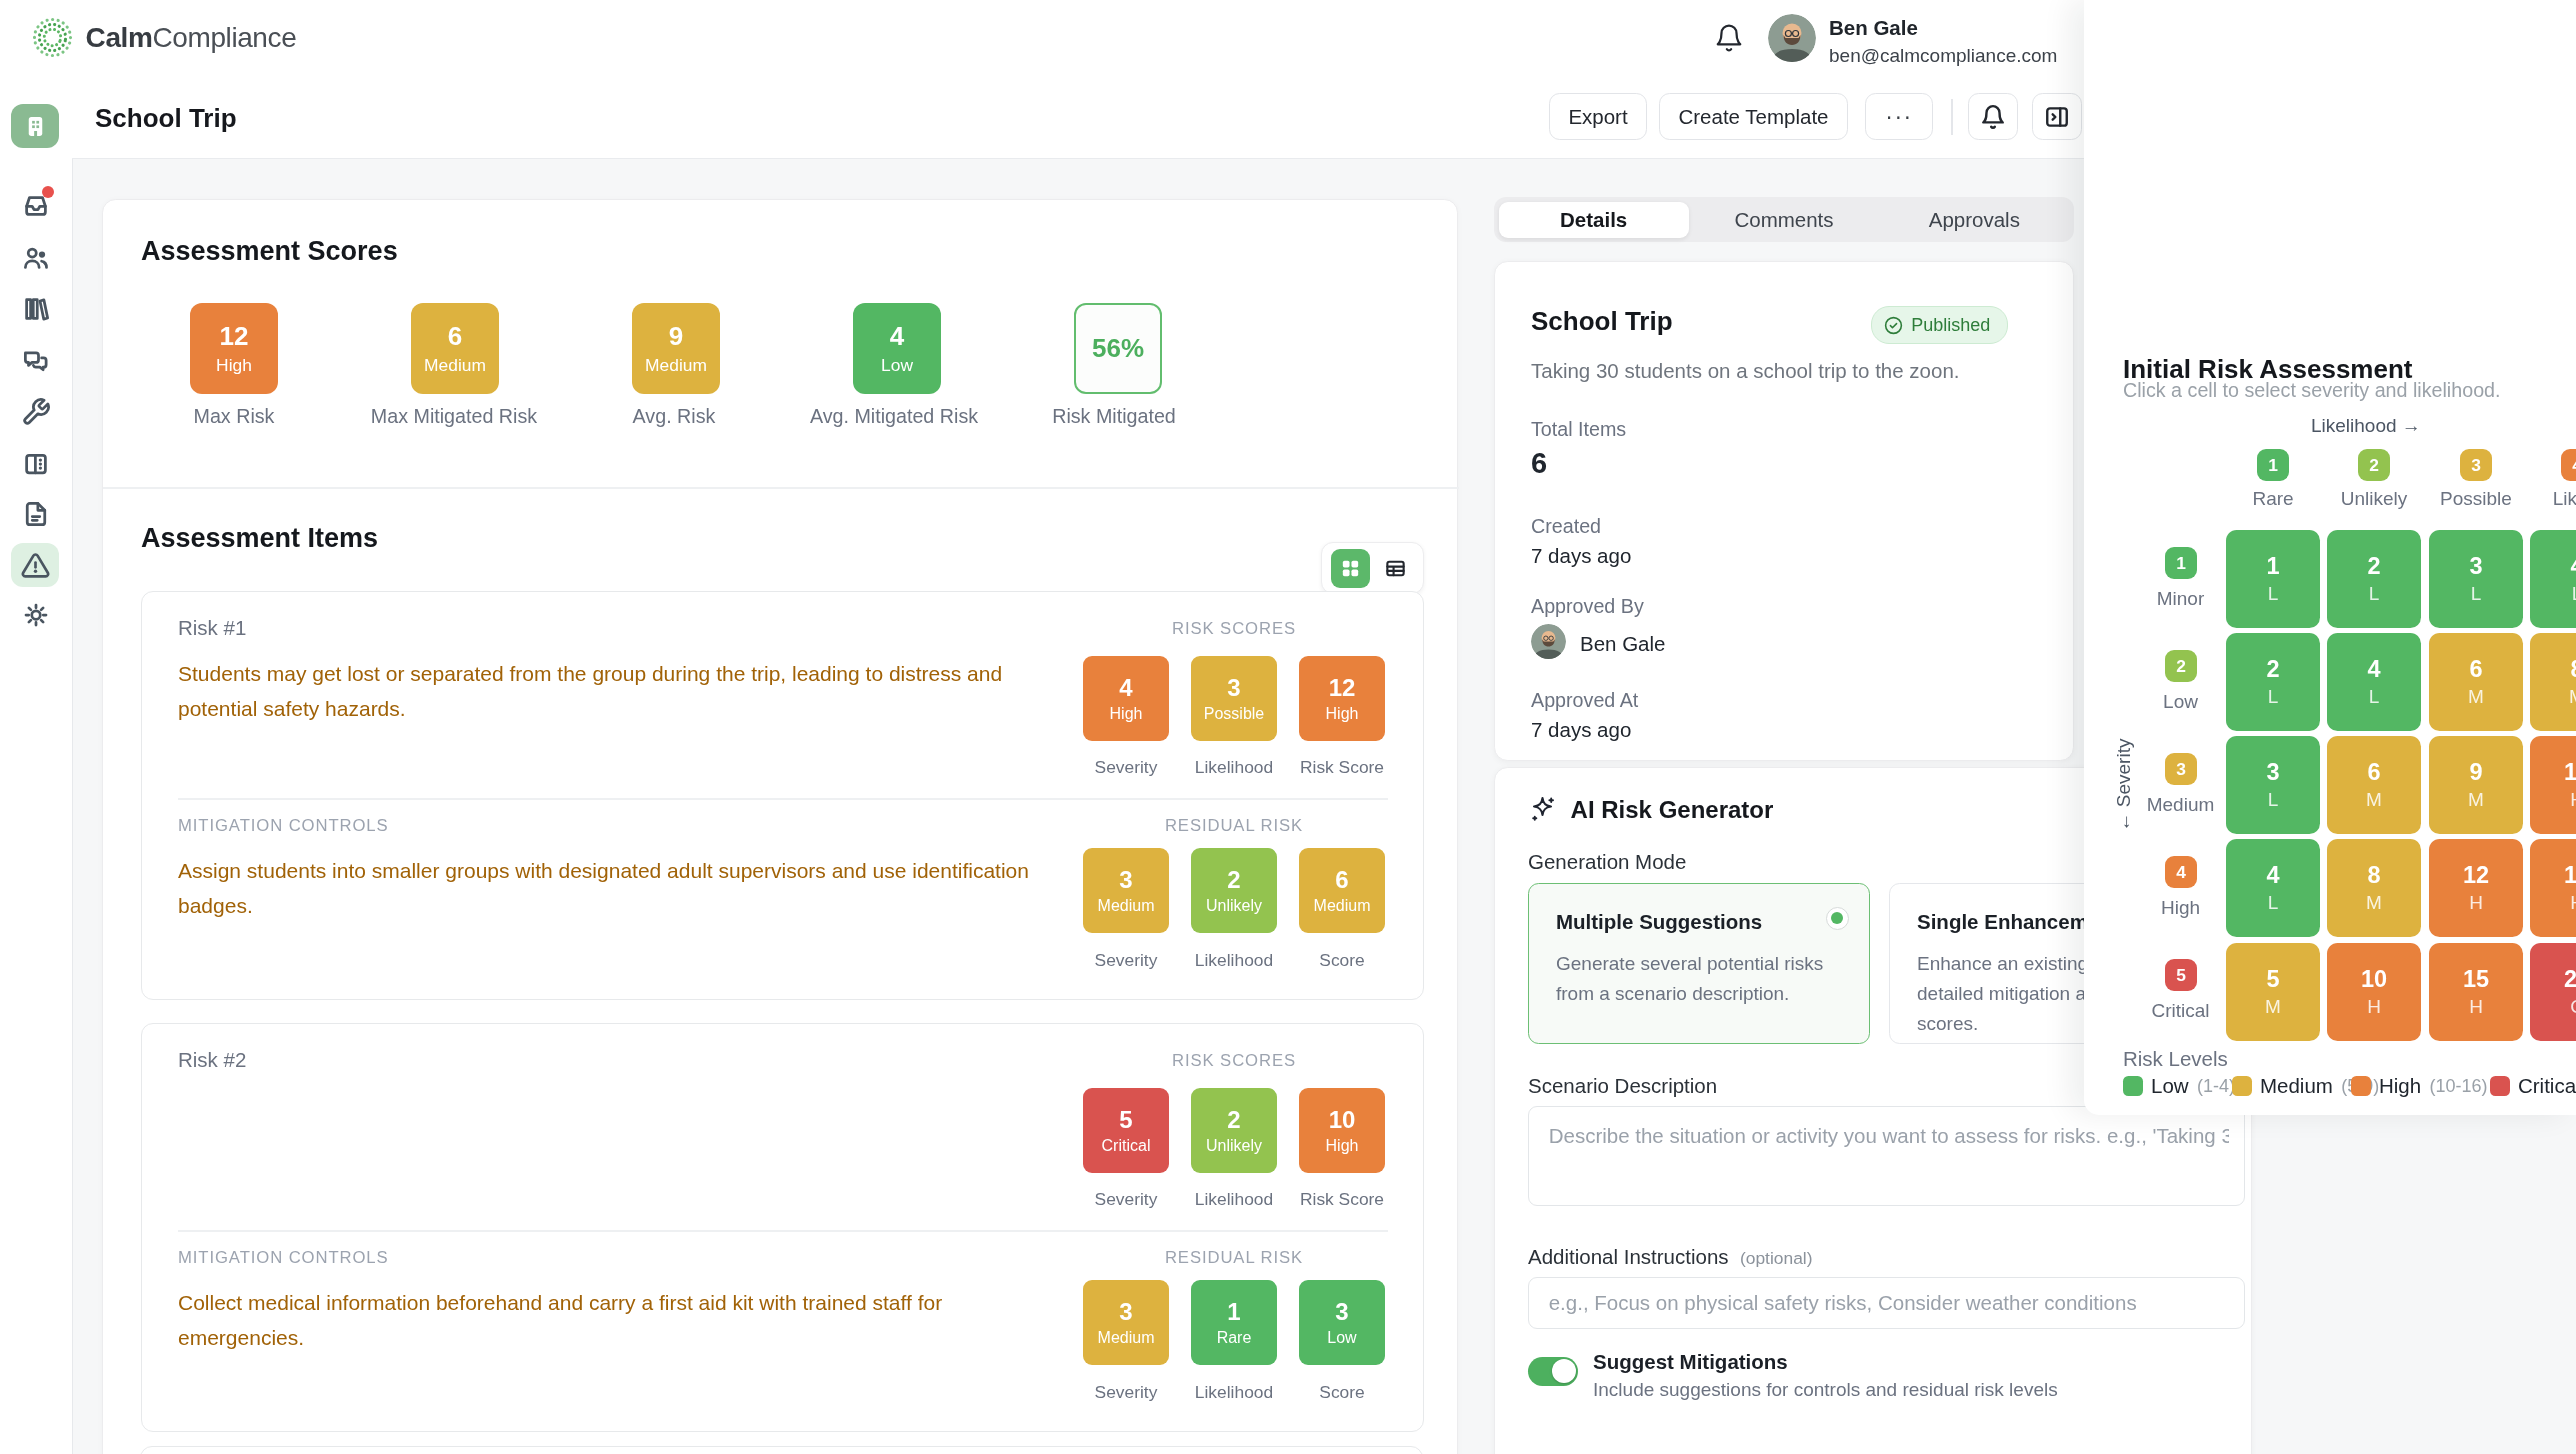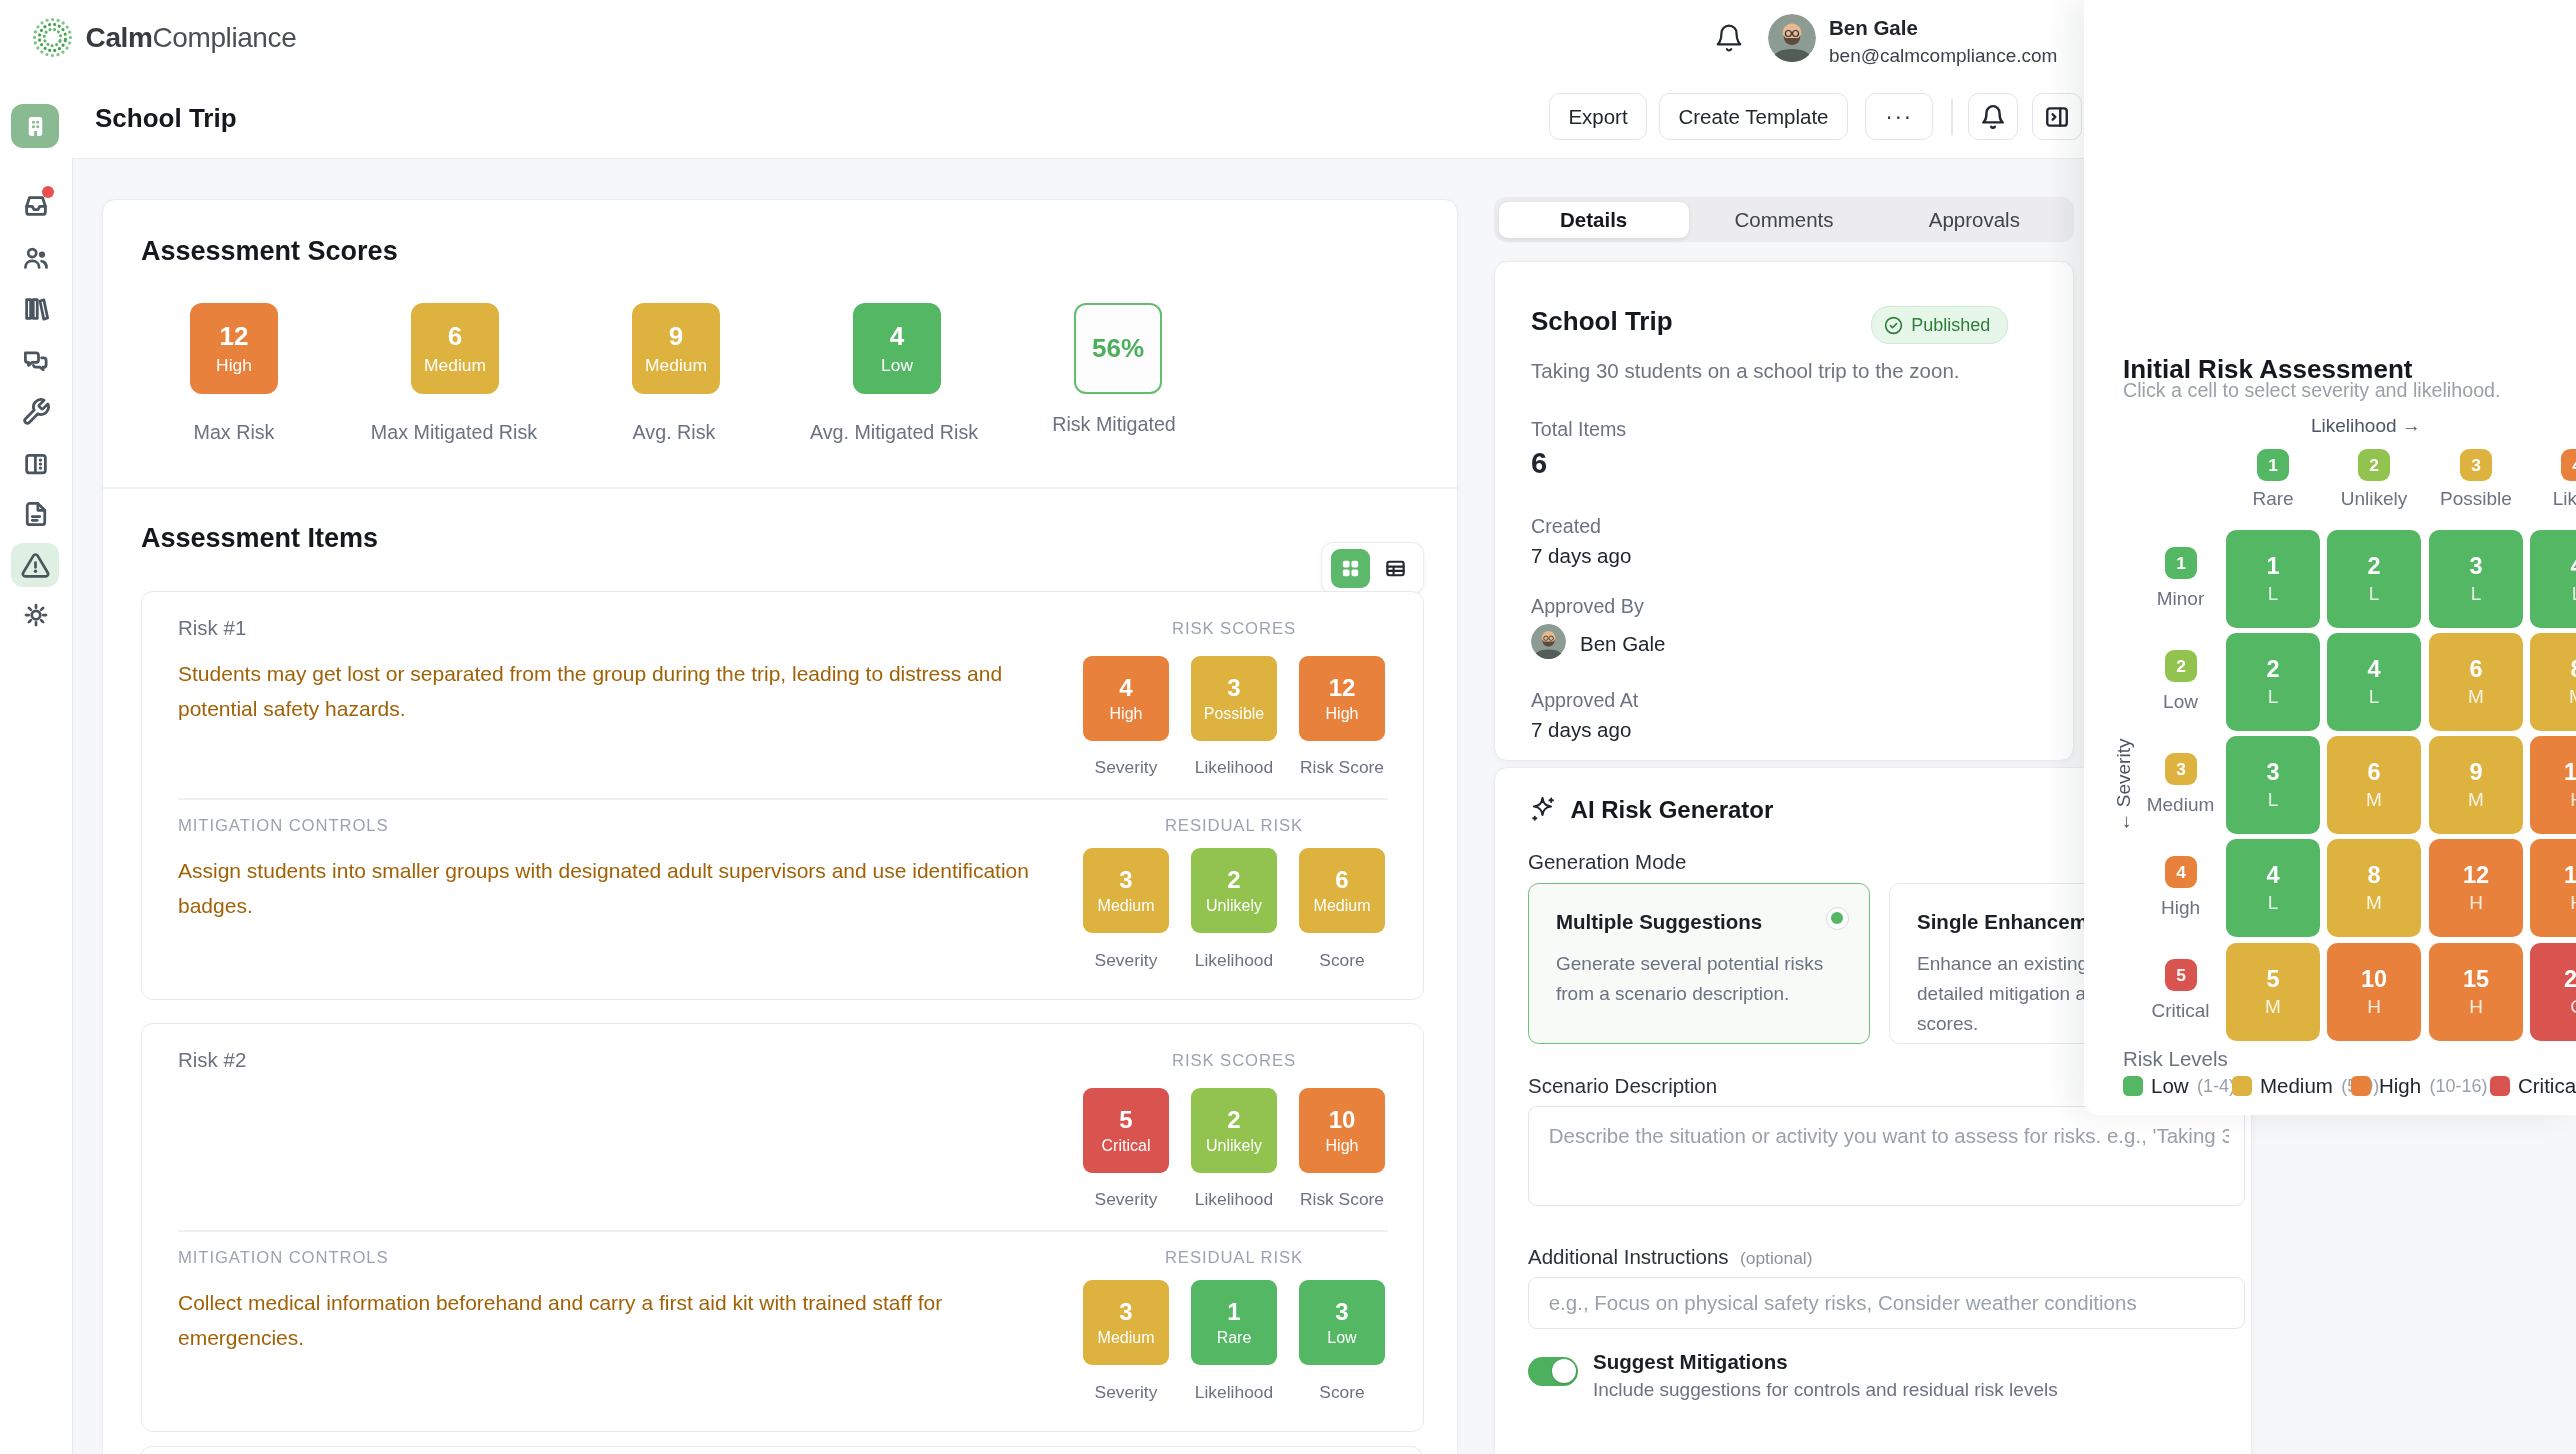--- a/index.html
+++ b/index.html
@@ -51,21 +51,21 @@
             box-shadow:0 1.5px 6px rgba(20,24,30,.03);z-index:2;box-sizing:border-box;}
   #scores-heading{left:38px;top:36px;font-size:27px;font-weight:700;color:#15181d;}
   #scorecards{left:87px;top:103px;display:flex;gap:133px;}
   .score-tile{width:88px;height:91px;border-radius:12px;display:flex;flex-direction:column;align-items:center;justify-content:center;color:#fff;}
   .score-tile .v{font-size:26px;font-weight:700;}
   .score-tile .lv{font-size:17.4px;margin-top:3px;}
   .score-tile.outline{background:#fcfdfc;border:2.3px solid #62bd6e;box-sizing:border-box;}
   .score-tile.outline .v{color:#4caf5e;}
   #scorecaptions{left:21px;top:203px;display:flex;align-items:flex-end;}
   .score-cap{width:220px;text-align:center;font-size:19.7px;color:#6b7280;line-height:26px;}
-  .score-cap .wrapbox{max-width:136px;margin:8px auto;}
+  .score-cap .wrapbox{max-width:136px;margin:0 auto;}
   #items-divider{left:0px;top:287px;width:1356px;height:1.5px;background:#eef0f2;}
   #items-heading{left:38px;top:323px;font-size:27px;font-weight:700;color:#15181d;}
   #viewtoggle{left:1218px;top:342px;width:103px;height:52px;background:#fff;border:1.5px solid #ededef;border-radius:12px;
               box-shadow:0 1.5px 4.5px rgba(20,24,30,.06);display:flex;align-items:center;justify-content:center;gap:6px;box-sizing:border-box;}
   .vbtn{width:39px;height:39px;border-radius:9px;display:flex;align-items:center;justify-content:center;cursor:pointer;}
   .vbtn.active{background:#5cb86a;}
 
   
   .risk-card{position:absolute;left:38px;width:1283px;height:409px;background:#fff;border:1.5px solid #e7e9eb;border-radius:12px;box-sizing:border-box;}
   .risk-label{position:absolute;left:36px;top:24px;font-size:20.5px;color:#6b7280;}

